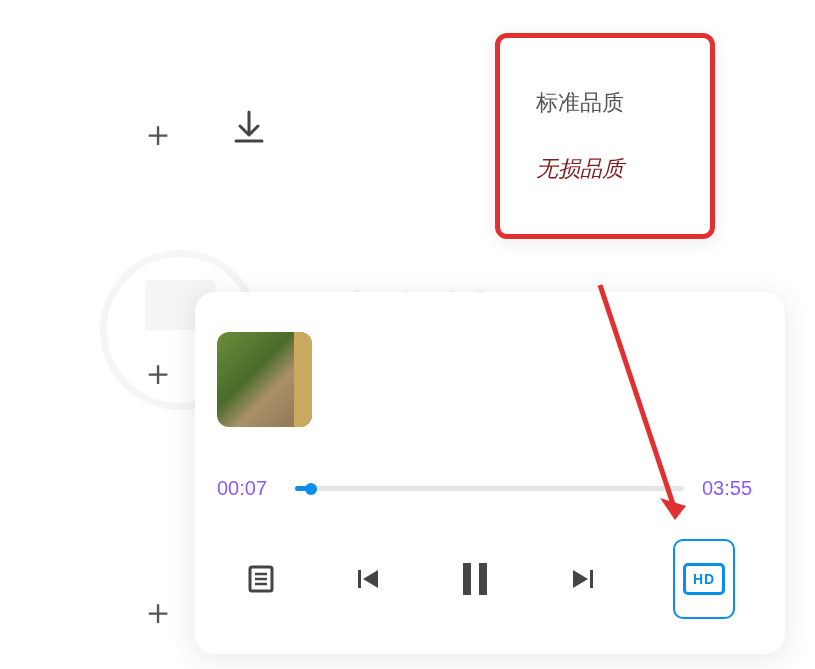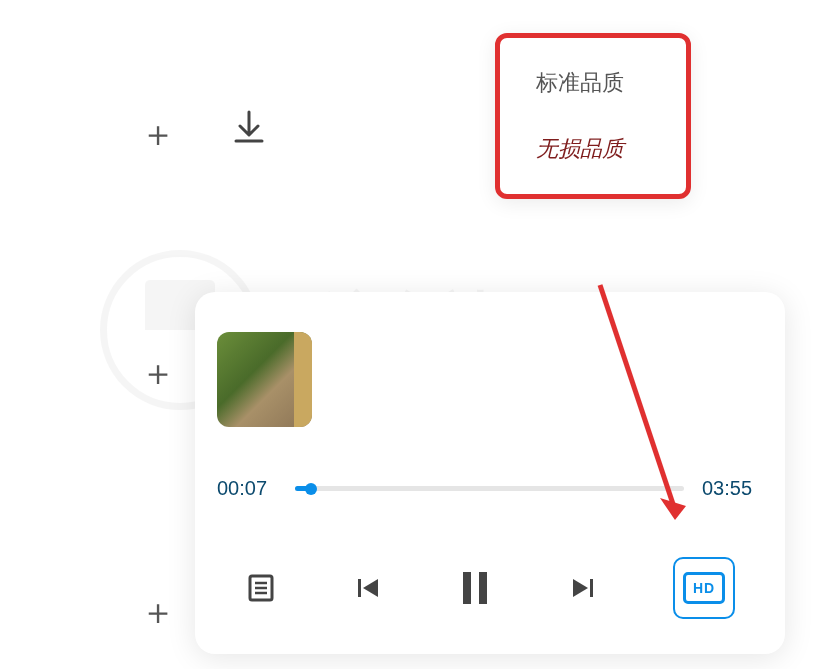--- a/index.html
+++ b/index.html
@@ -77,25 +77,25 @@
     .download-arrow {
       position: absolute;
       left: 230px;
       top: 108px;
       cursor: pointer;
     }
     .quality-popup {
       position: absolute;
       left: 495px;
       top: 33px;
-      width: 196px;
+      width: 220px;
       background: #fff;
       border: 5px solid #e03030;
       border-radius: 12px;
-      padding: 12px 0;
+      padding: 32px 0;
       box-shadow: 0 4px 20px rgba(0,0,0,0.08);
       z-index: 10;
     }
     .quality-item {
       padding: 18px 36px;
       font-size: 22px;
       color: #555;
       cursor: pointer;
     }
     .quality-item.selected {
@@ -164,21 +164,21 @@
       position: absolute;
       left: 22px;
       top: 185px;
       width: 545px;
       display: flex;
       align-items: center;
       gap: 18px;
     }
     .time-label {
       font-size: 20px;
-      color: #0c4a6e;
+      color: #8b5cf6;
       min-width: 60px;
     }
     .time-label.right {
       text-align: left;
     }
     .progress-bar {
       flex: 1;
       height: 5px;
       background: #e5e5e5;
       border-radius: 3px;
@@ -215,21 +215,21 @@
     }
     .ctrl-btn {
       cursor: pointer;
       display: flex;
       align-items: center;
       justify-content: center;
       color: #444;
     }
     .hd-btn {
       width: 62px;
-      height: 62px;
+      height: 80px;
       border: 2px solid #0a8ee9;
       border-radius: 10px;
       display: flex;
       align-items: center;
       justify-content: center;
       cursor: pointer;
     }
     .hd-box {
       width: 42px;
       height: 32px;

